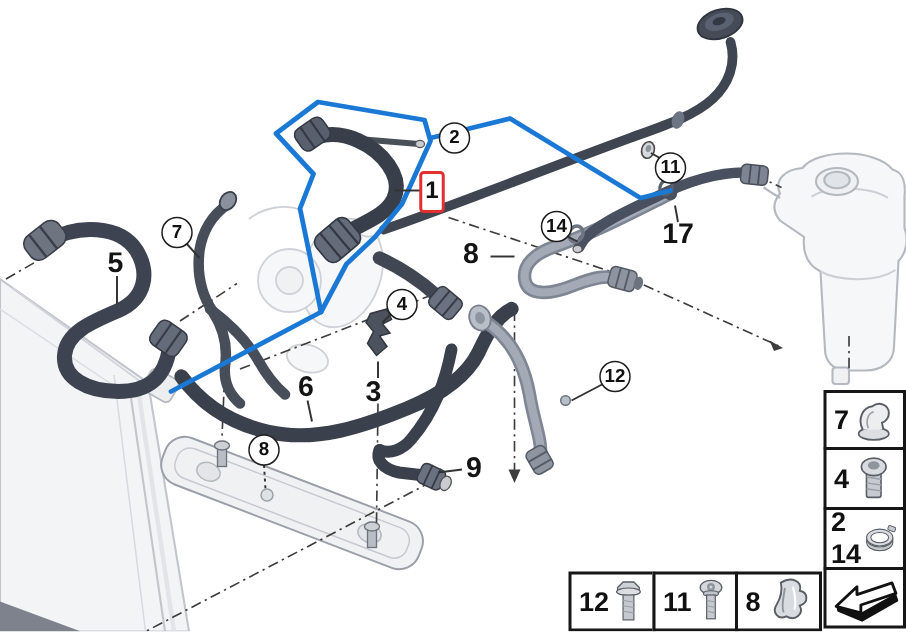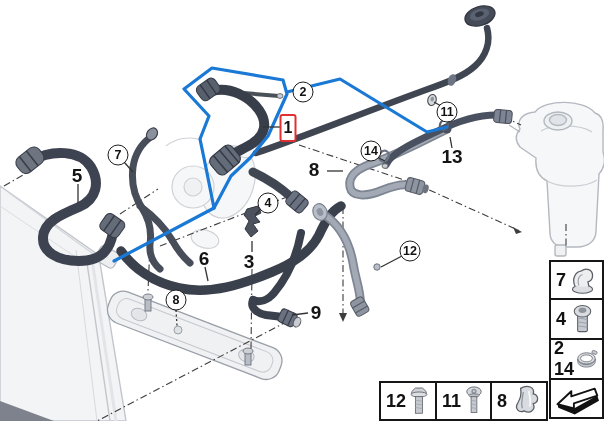--- a/index.html
+++ b/index.html
@@ -243,21 +243,21 @@
       <div class="co-plain" style="left: 249px; top: 262px;">3</div>
       <div class="co-circle" style="left: 268px; top: 203px;">4</div>
       <div class="co-plain" style="left: 77px; top: 176px;">5</div>
       <div class="co-plain" style="left: 204px; top: 259px;">6</div>
       <div class="co-circle" style="left: 118px; top: 155px;">7</div>
       <div class="co-circle" style="left: 176px; top: 300px;">8</div>
       <div class="co-plain" style="left: 316px; top: 313px;">9</div>
       <div class="co-plain" style="left: 314px; top: 170px;">8</div>
       <div class="co-circle" style="left: 447px; top: 112px;">11</div>
       <div class="co-circle" style="left: 410px; top: 251px;">12</div>
-      <div class="co-plain" style="left: 452px; top: 157px;">13</div>
+      <div class="co-plain" style="left: 452px; top: 157px;">17</div>
       <div class="co-circle" style="left: 371px; top: 151px;">14</div>
     </div>
 
 <div id="legend-side">
   <div class="lbox" style="height:40px">
     <span class="lnum">7</span>
     <svg class="licon" width="36" height="34" viewBox="0 0 36 34">
       <ellipse cx="18" cy="27" rx="11" ry="4.5" fill="#dcdee2" stroke="#5a5f66" stroke-width="1.2"></ellipse>
       <path d="M10,24 C6,16 10,8 17,7 C22,3 29,6 29,12 C29,15 27,18 24,19 L25,24" fill="#eceef0" stroke="#5a5f66" stroke-width="1.4"></path>
       <path d="M14,23 C12,17 14,12 18,11" fill="none" stroke="#9aa0a7" stroke-width="1.2"></path>

